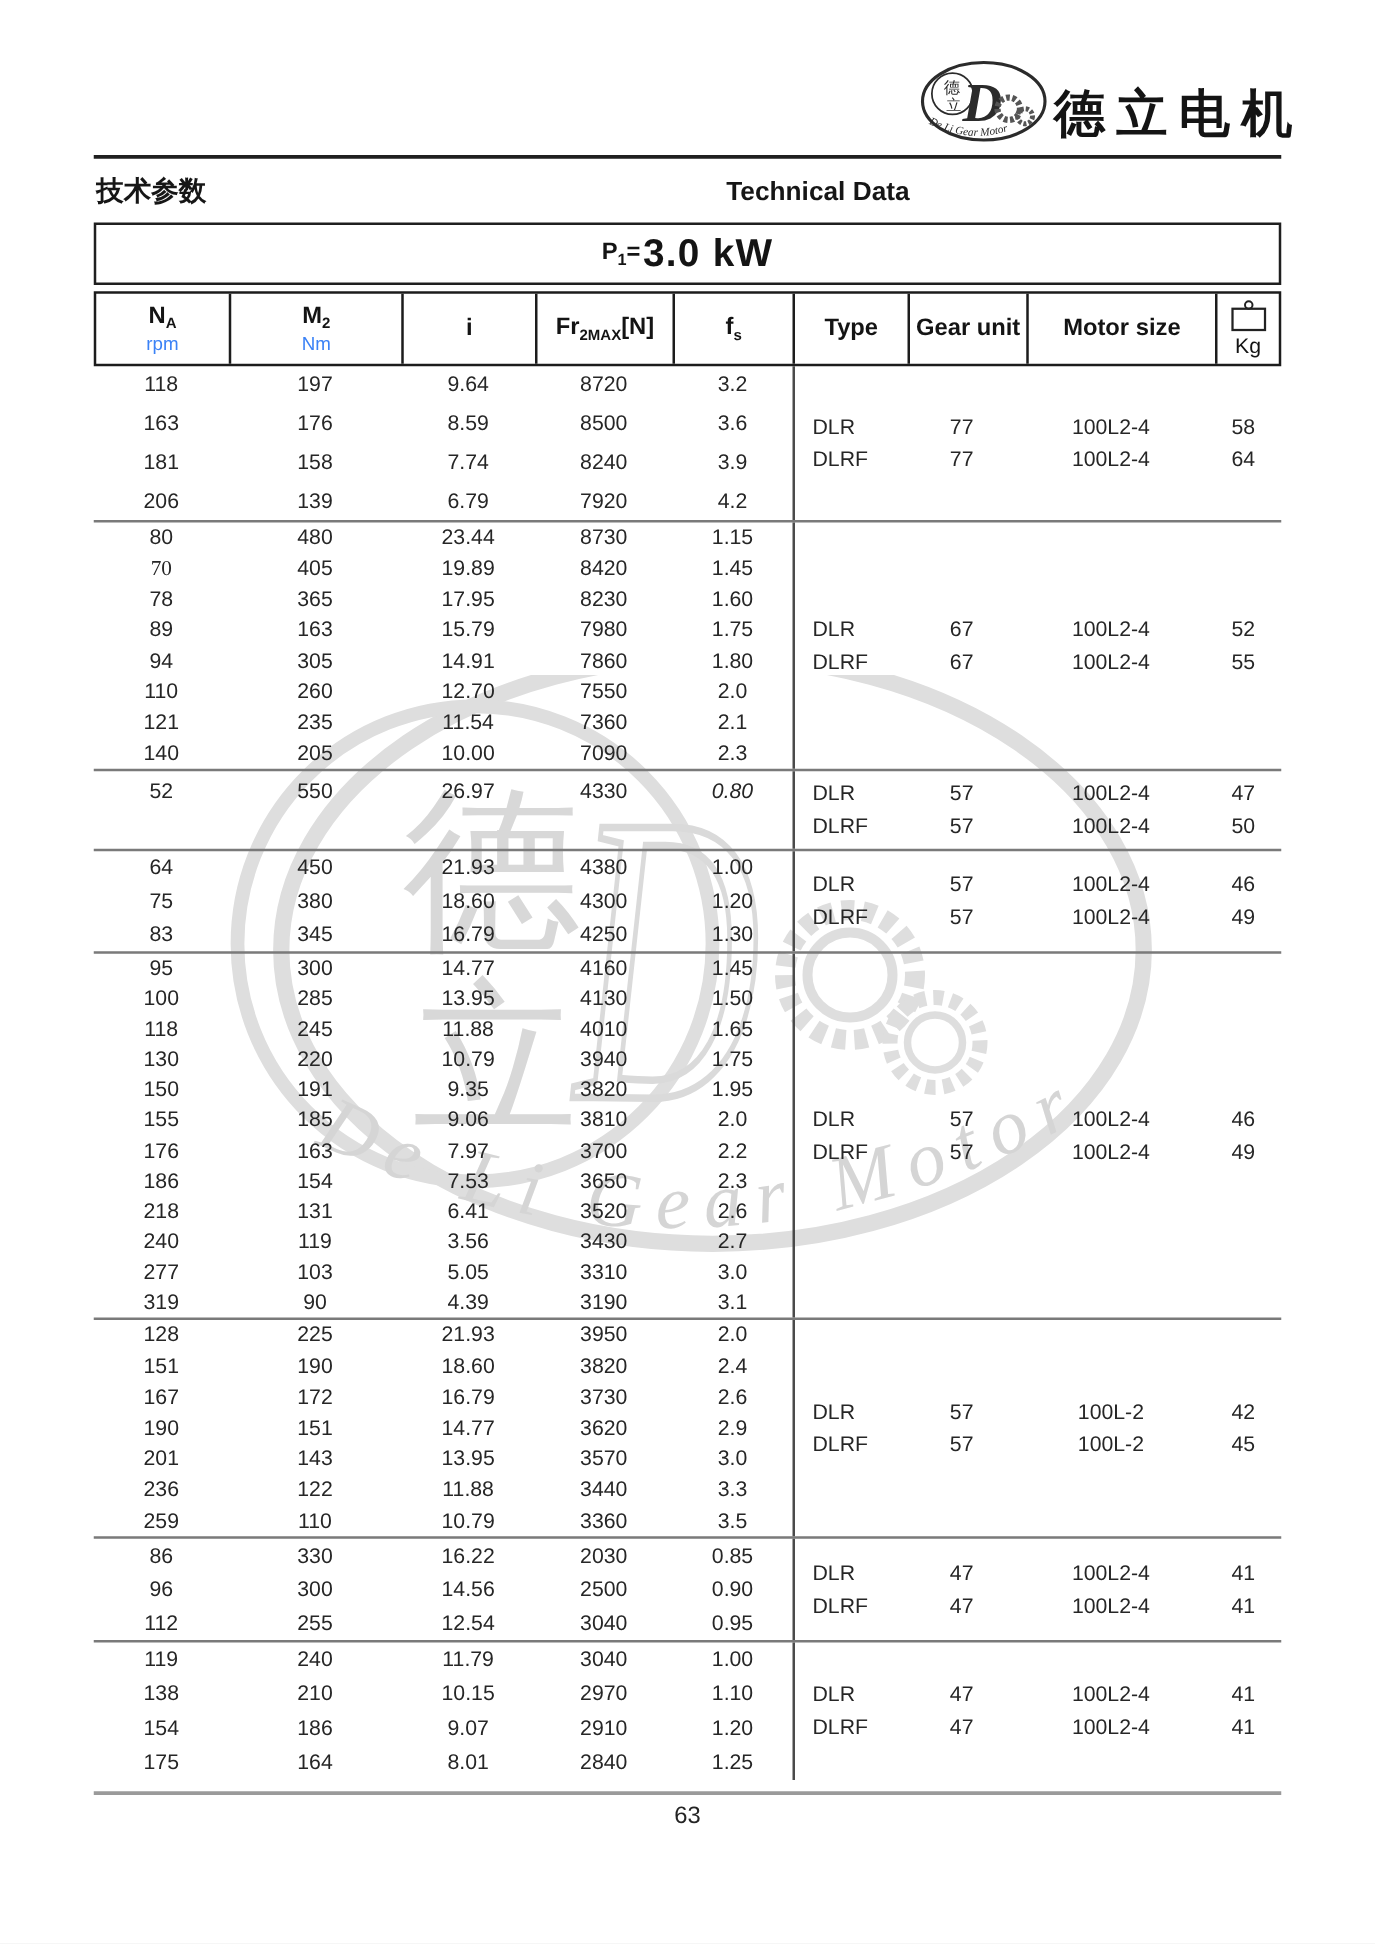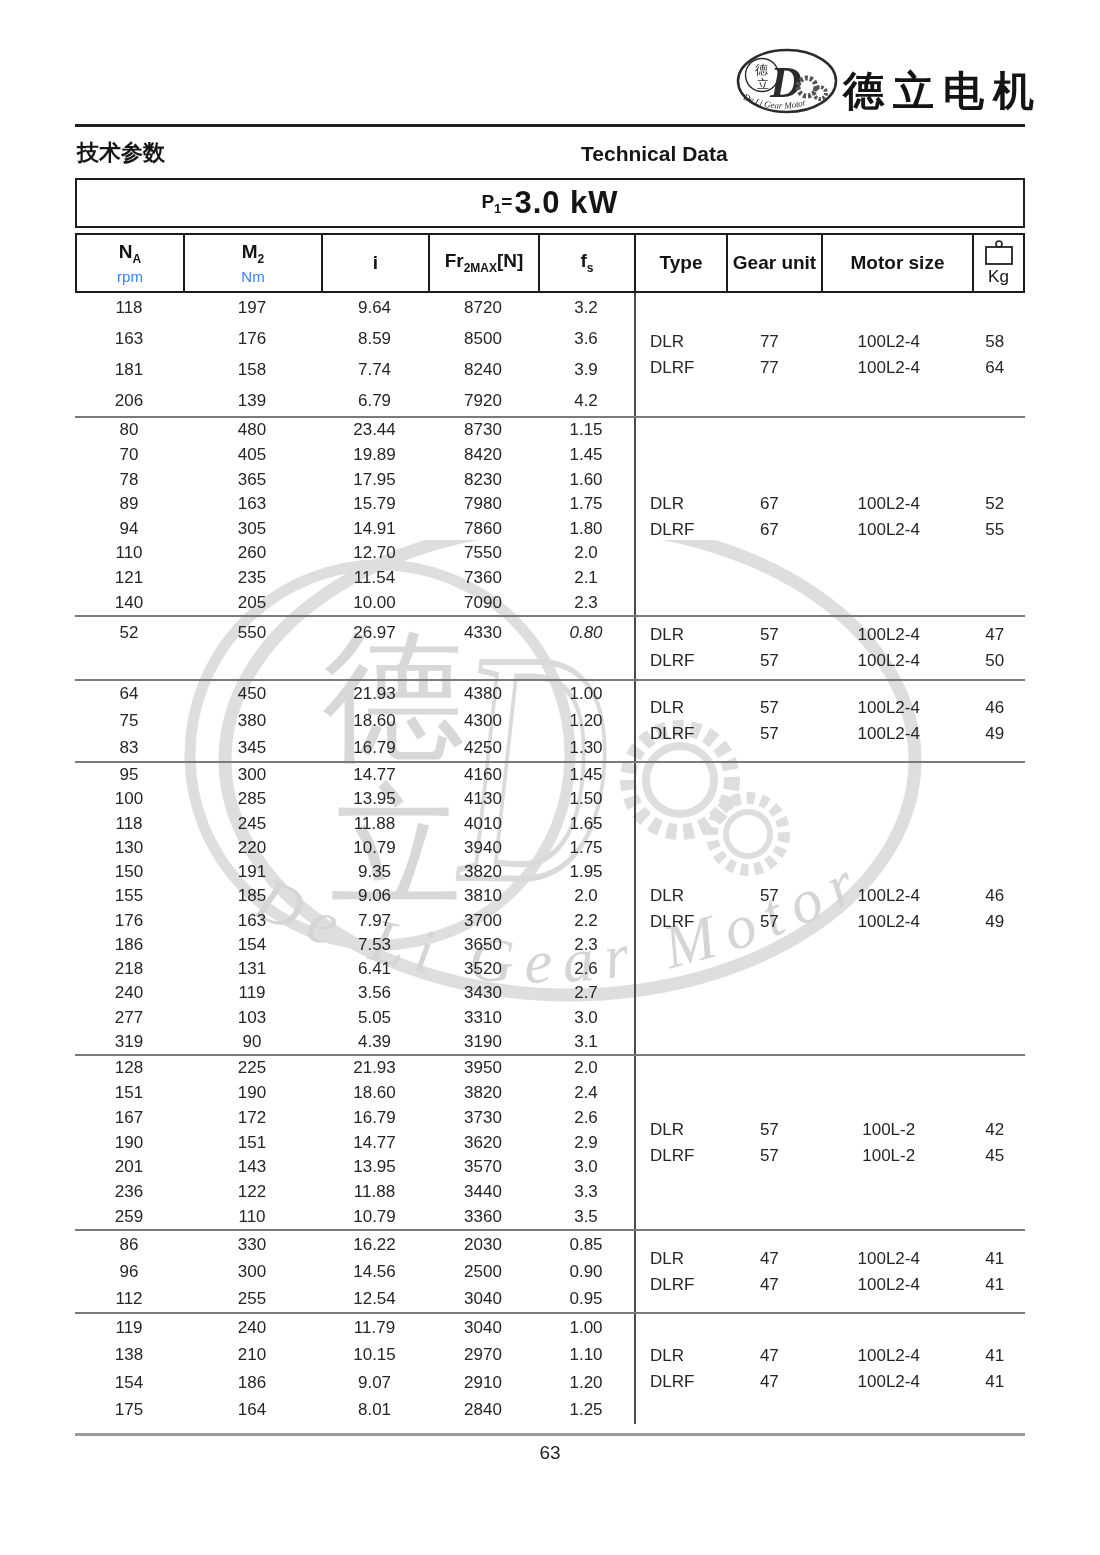--- a/index.html
+++ b/index.html
@@ -196,21 +196,21 @@
         <div class="section" style="height: 197px;">
           <div class="rows">
             <div class="drow">
               <div class="dcell" style="width: 108px;">80</div>
               <div class="dcell" style="width: 138px;">480</div>
               <div class="dcell" style="width: 107px;">23.44</div>
               <div class="dcell" style="width: 110px;">8730</div>
               <div class="dcell" style="width: 96px;">1.15</div>
             </div>
             <div class="drow">
-              <div class="dcell" style="width: 108px;">70</div>
+              <div class="dcell" style="width: 108px; font-family: Liberation Serif, serif;">70</div>
               <div class="dcell" style="width: 138px;">405</div>
               <div class="dcell" style="width: 107px;">19.89</div>
               <div class="dcell" style="width: 110px;">8420</div>
               <div class="dcell" style="width: 96px;">1.45</div>
             </div>
             <div class="drow">
               <div class="dcell" style="width: 108px;">78</div>
               <div class="dcell" style="width: 138px;">365</div>
               <div class="dcell" style="width: 107px;">17.95</div>
               <div class="dcell" style="width: 110px;">8230</div>

